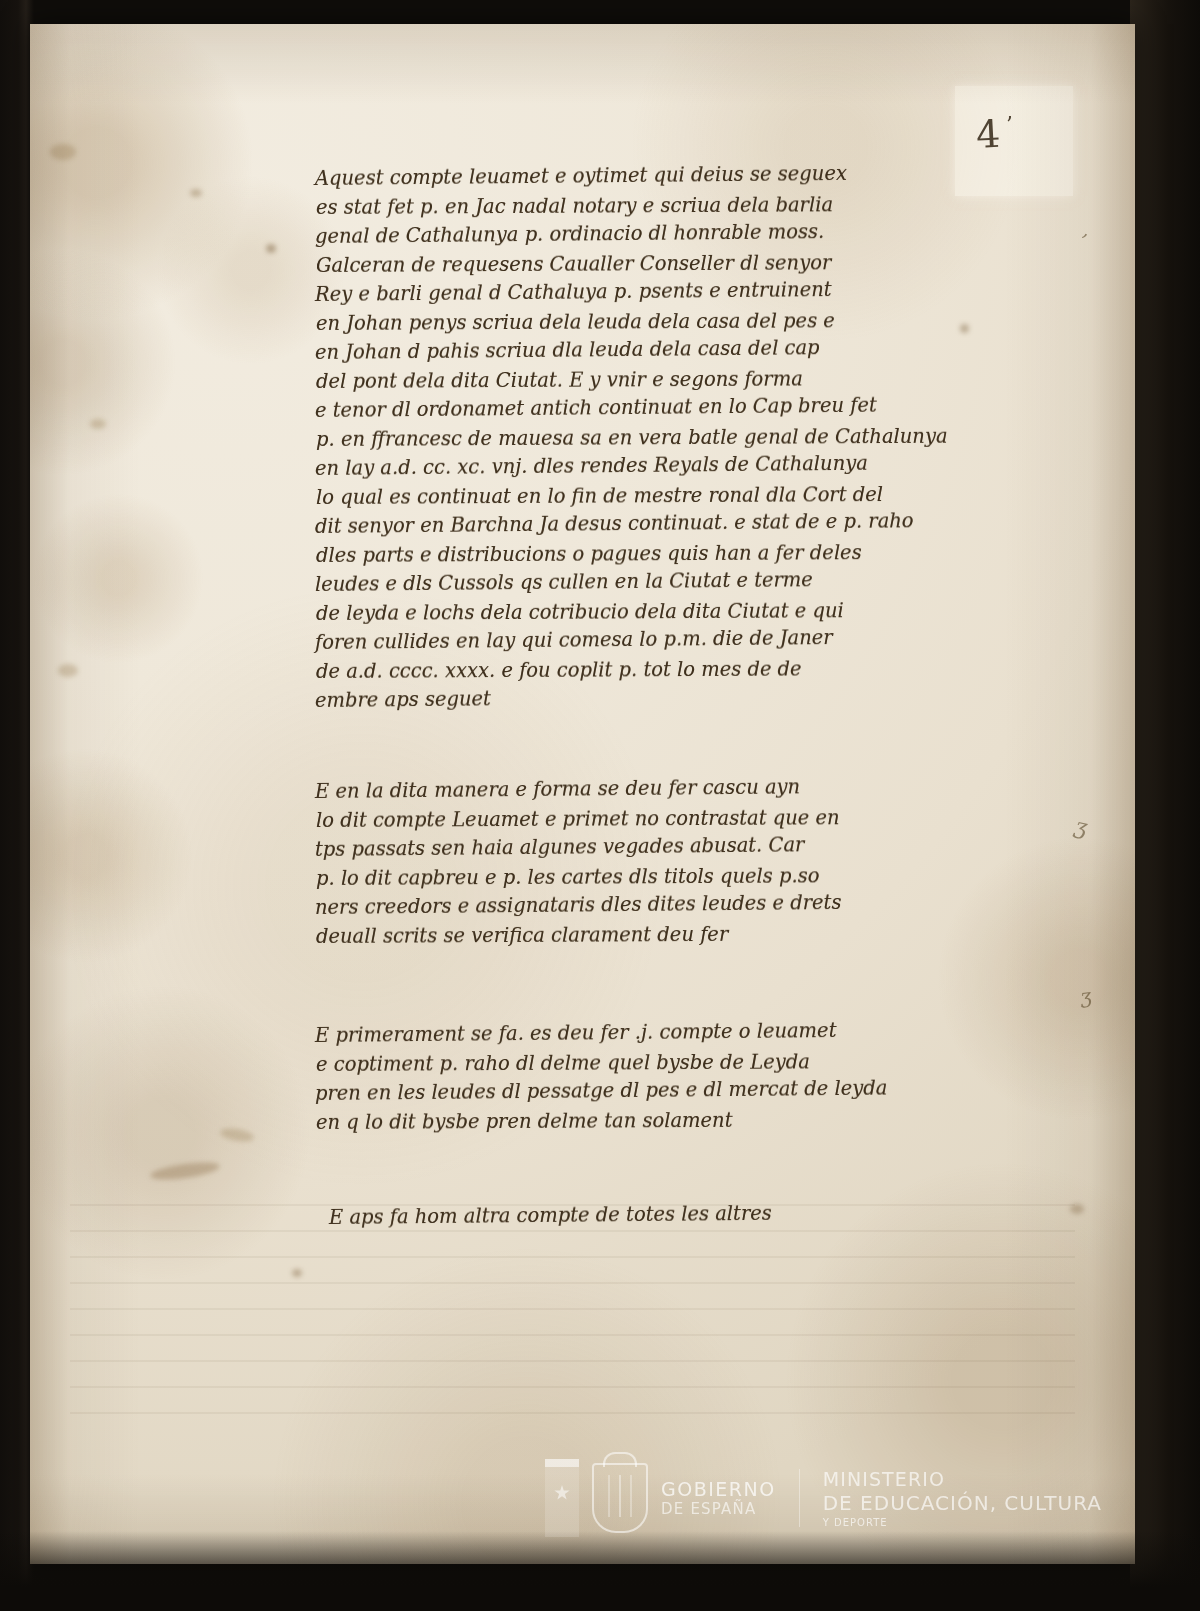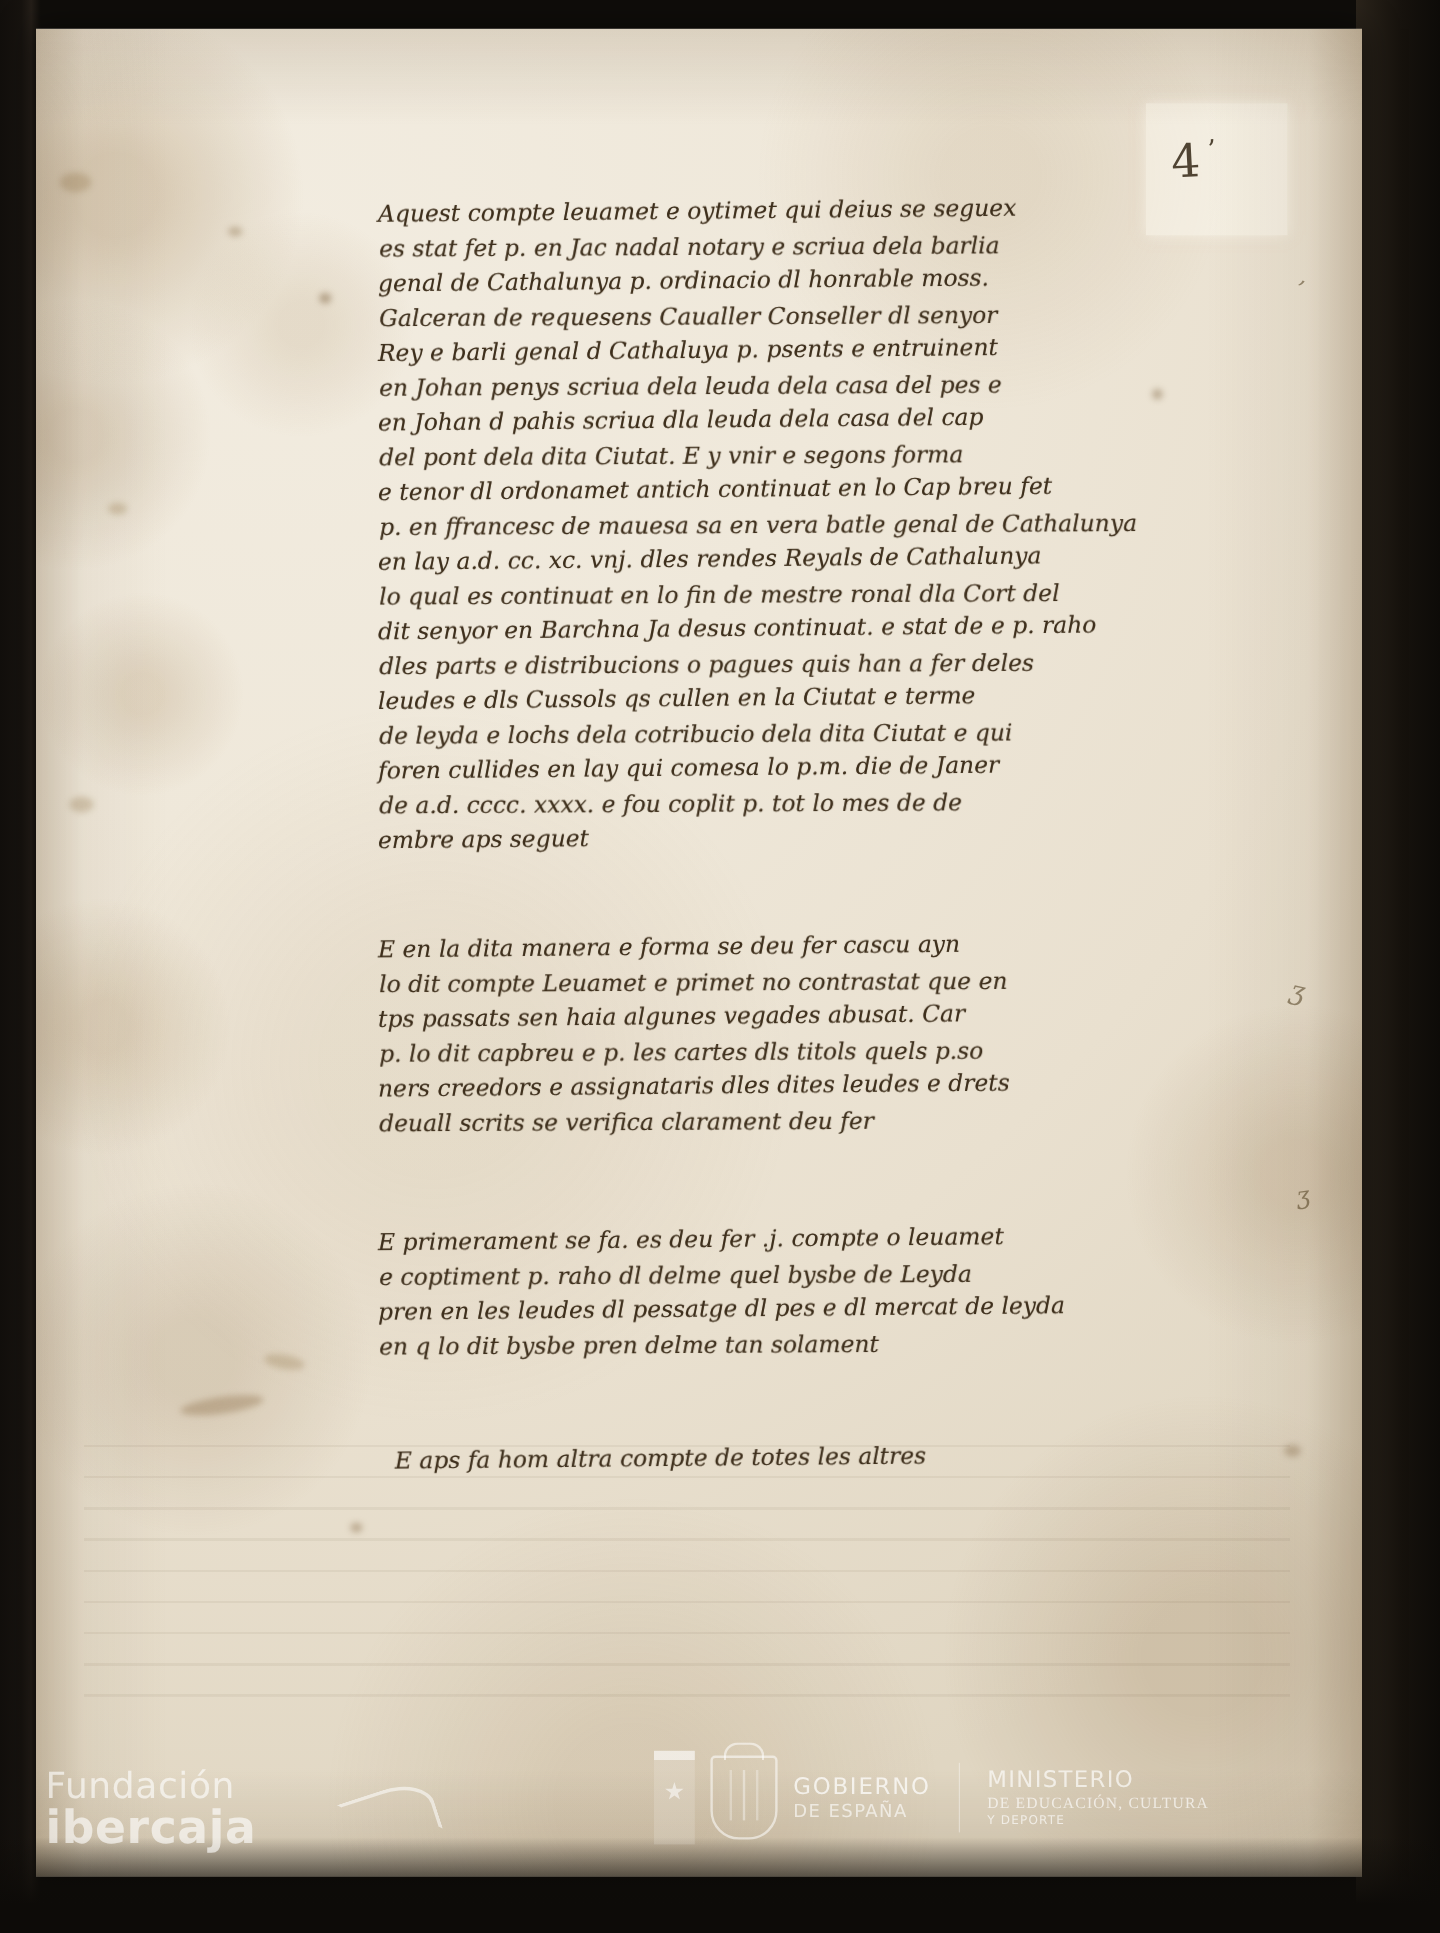--- a/index.html
+++ b/index.html
@@ -288,21 +288,21 @@
     height: 58px;
     background: rgba(255,255,255,0.38);
     margin: 0 10px;
   }
   .wm-min {
     font-family: "DejaVu Sans", sans-serif;
     color: rgba(255,255,255,0.66);
     line-height: 1.28;
   }
   .wm-min .m1 { font-size: 19px; letter-spacing: 1.1px; }
-  .wm-min .m2 { font-size: 13px; letter-spacing: 1.0px; font-family: Liberation Serif, serif; }
+  .wm-min .m2 { font-size: 20px; letter-spacing: 1.0px; }
   .wm-min .m3 { font-size: 10px; letter-spacing: 1.0px; }
 </style>
 </head>
 <body>
 
 <div class="page-viewer">
   <div class="backdrop"></div>
   <div class="backdrop-right"></div>
 
   <div class="folio">
@@ -374,25 +374,20 @@
       </div>
 
     </div>
 
     <div class="edge-shade"></div>
   </div>
 
   <div class="backdrop-bottom"></div>
 
   <div class="watermark">
-    <div class="wm-ibercaja">
-      <div class="l1">Fundación</div>
-      <div class="l2">ibercaja</div>
-      <div class="swoosh"></div>
-    </div>
 
     <div class="wm-gob">
       <div class="wm-flag"></div>
       <div class="wm-shield"></div>
       <div class="wm-gob-text">
         <div class="t1">GOBIERNO</div>
         <div class="t2">DE ESPAÑA</div>
       </div>
       <div class="wm-divider"></div>
       <div class="wm-min">

